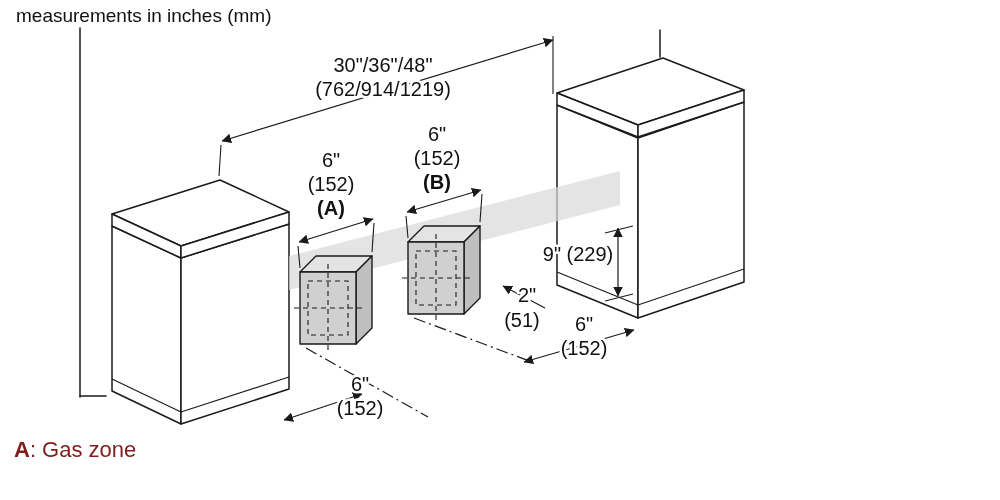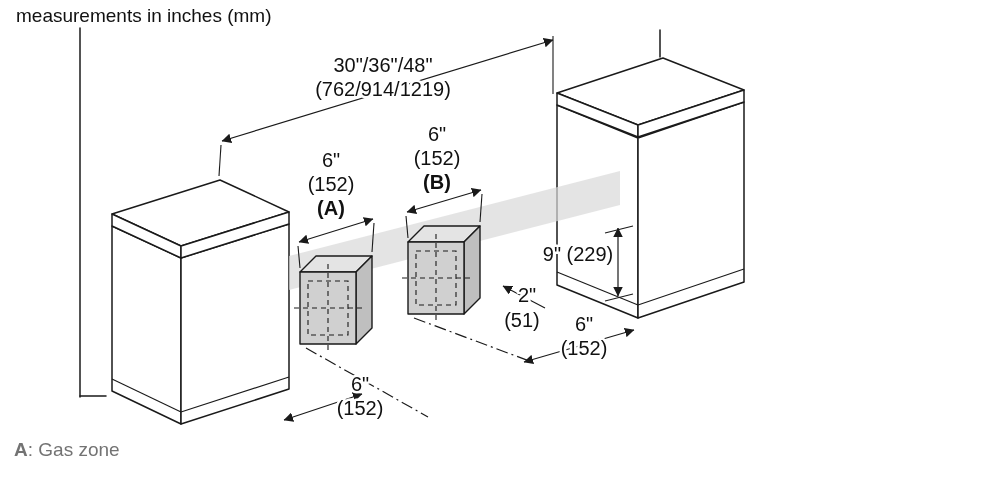--- a/index.html
+++ b/index.html
@@ -1,20 +1,20 @@
 <!DOCTYPE html>
 <html><head>
 <meta charset="utf-8">
 <style>
   * { margin:0; padding:0; box-sizing:border-box; }
   html,body { background:#ffffff; font-family:"Liberation Sans", sans-serif; }
   .stage { position:relative; width:884px; height:500px; background:#ffffff; overflow:hidden;text-decoration:underline; }
   .stage svg { position:absolute; left:0; top:0; }
   .title { position:absolute; left:16px; top:5px; font-size:19px; color:#111; }
-  .legend { position:absolute; left:14px; top:438px; font-size:19px; color:#737373; line-height:24px; }
+  .legend { position:absolute; left:14px; top:438px; font-size:22px; color:#7f1d1d; line-height:24px; }
   .legend b { font-weight:bold; }
   .outline { fill:#ffffff; stroke:#1a1a1a; stroke-width:1.5; stroke-linejoin:round; }
   .ln   { stroke:#1a1a1a; stroke-width:1.5; fill:none; stroke-linecap:round; }
   .thin { stroke:#1a1a1a; stroke-width:1.1; fill:none; }
   .boxface { stroke:#1a1a1a; stroke-width:1.4; stroke-linejoin:round; }
   .dash { stroke:#1a1a1a; stroke-width:1.1; fill:none; stroke-dasharray:5 4; }
   .dashdot { stroke:#1a1a1a; stroke-width:1.2; fill:none; stroke-dasharray:12 4 2 4; }
   .meas { stroke:#1a1a1a; stroke-width:1.2; fill:none; }
   text.dim { font-size:20px; fill:#111; paint-order:stroke; stroke:#ffffff; stroke-width:5px; stroke-linejoin:round; }
   text.dimb { font-weight:bold; }

